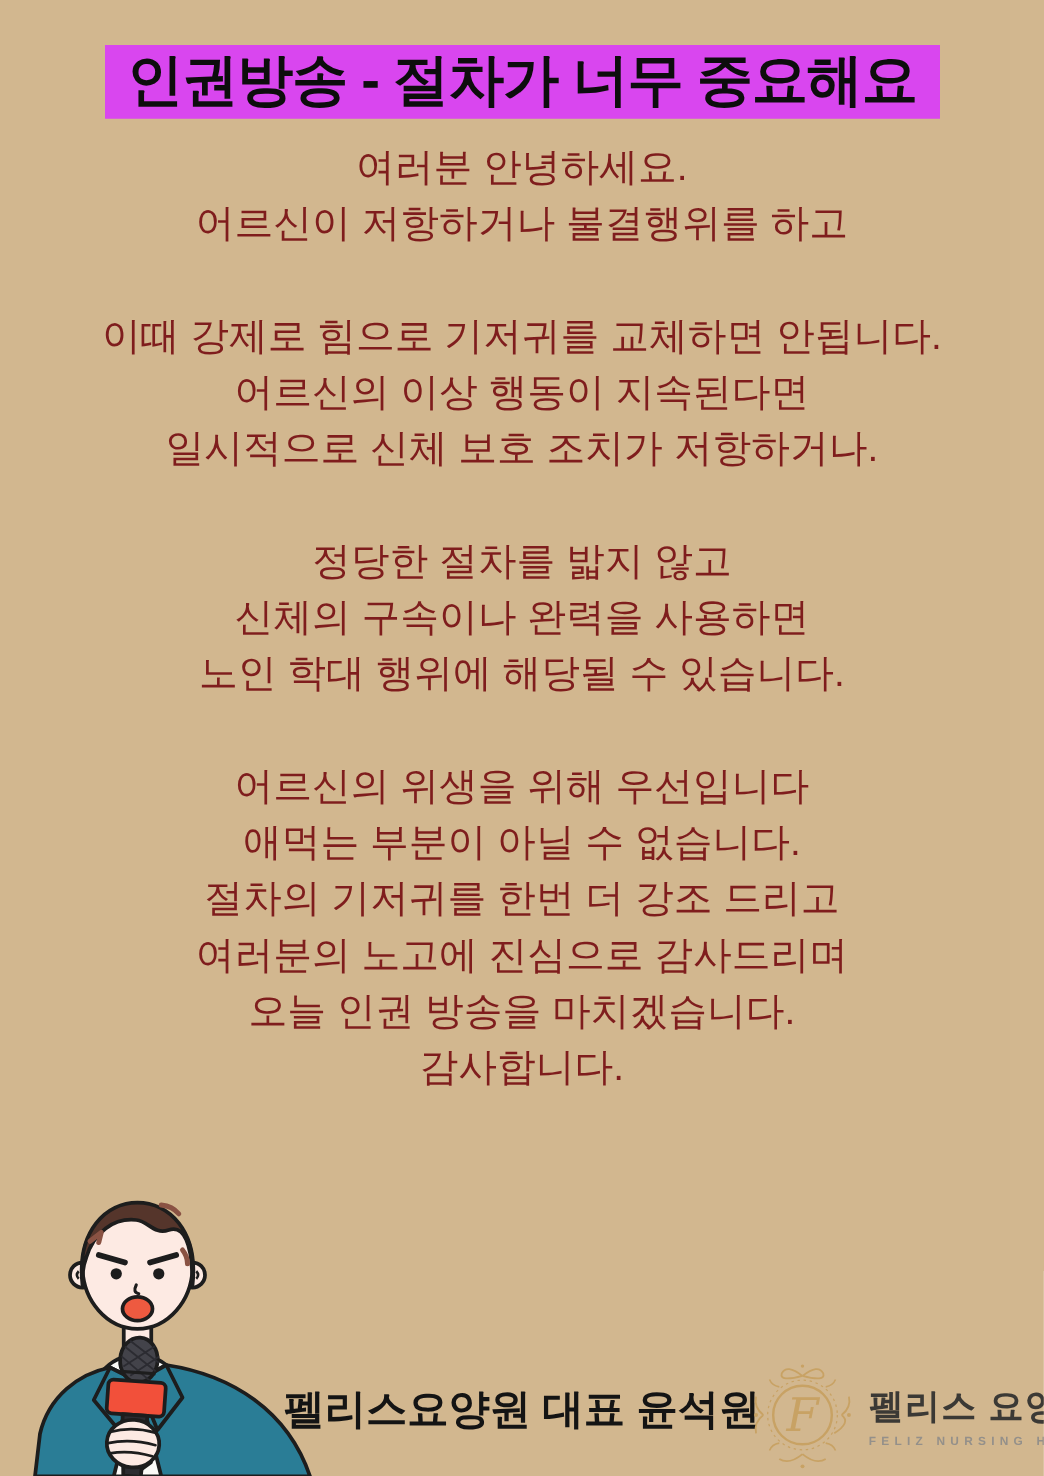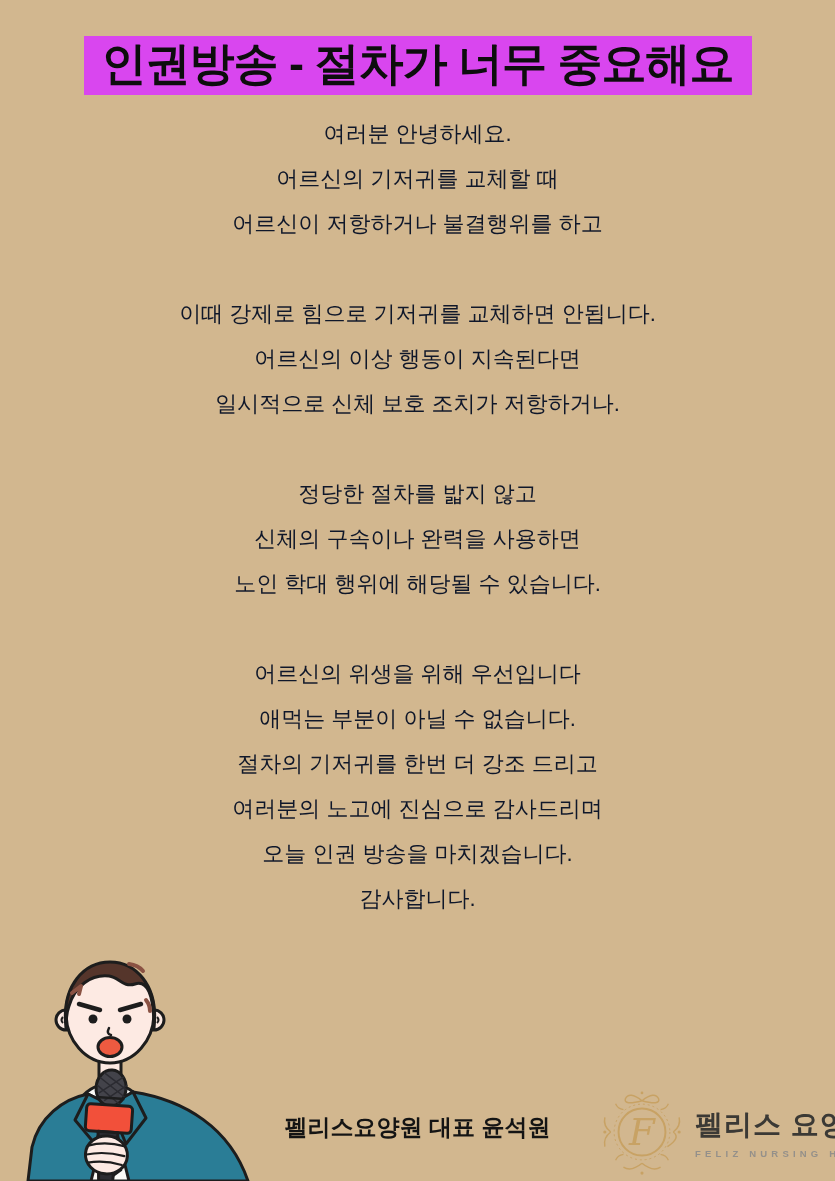--- a/index.html
+++ b/index.html
@@ -23,33 +23,33 @@
     font-size:45px;
     font-weight:800;
     letter-spacing:-1px;
     line-height:1;
     color:#0d0d0d;
   }
   .body-text{
     position:absolute;
     top:111px;left:30px;right:30px;
     text-align:center;
-    font-size:22px;
+    font-size:31px;
     line-height:45px;
     font-weight:500;
-    color:#0f172a;
+    color:#7f1d1d;
   }
   .para{margin:0 0 45px 0;}
   .para:last-child{margin-bottom:0;}
   .line{height:45px;white-space:nowrap;}
   .signoff{
     position:absolute;
     top:1105px;left:0;width:835px;
     text-align:center;
-    font-size:23px;
+    font-size:33px;
     font-weight:600;
     line-height:44px;
     color:#141414;
     white-space:nowrap;
   }
   .reporter{
     position:absolute;
     left:25px;top:948px;
     width:225px;height:233px;
   }
@@ -82,21 +82,20 @@
 
 <div class="page">
 
   <div class="title-band">
     <span class="title-text">인권방송 - 절차가 너무 중요해요</span>
   </div>
 
   <div class="body-text">
     <div class="para">
       <div class="line">여러분 안녕하세요.</div>
-      <div class="line">어르신의 기저귀를 교체할 때</div>
       <div class="line">어르신이 저항하거나 불결행위를 하고</div>
     </div>
     <div class="para">
       <div class="line">이때 강제로 힘으로 기저귀를 교체하면 안됩니다.</div>
       <div class="line">어르신의 이상 행동이 지속된다면</div>
       <div class="line">일시적으로 신체 보호 조치가 저항하거나.</div>
     </div>
     <div class="para">
       <div class="line">정당한 절차를 밟지 않고</div>
       <div class="line">신체의 구속이나 완력을 사용하면</div>

